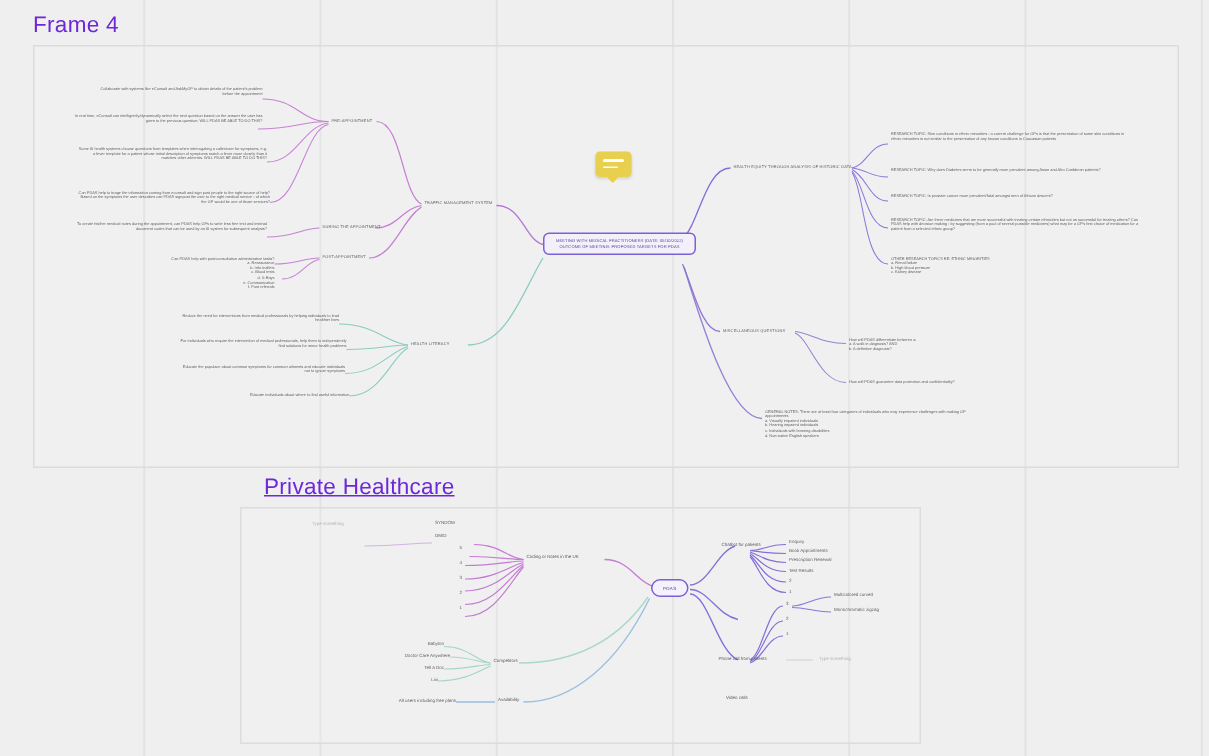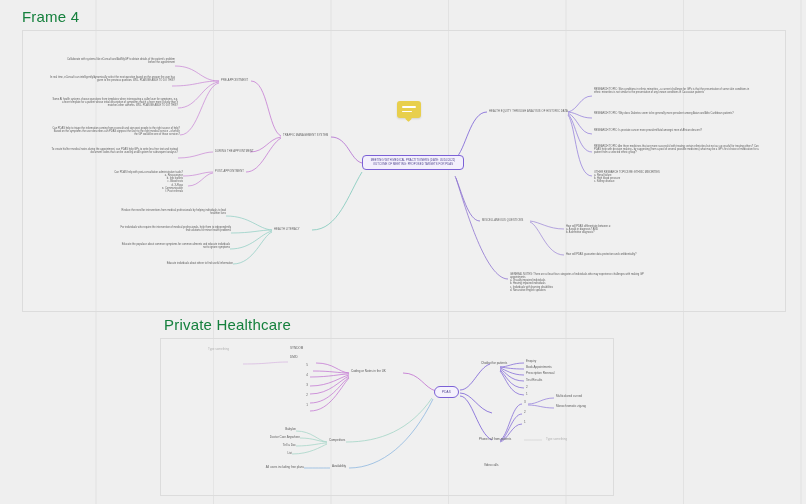--- a/index.html
+++ b/index.html
@@ -15,21 +15,21 @@
 
   
   .grid{position:absolute;inset:0;pointer-events:none;
     background-image:
       linear-gradient(to right, rgba(0,0,0,.055) 1px, transparent 1px);
     background-size:117.5px 100%;
     background-position:-22px 0;
   }
 
   
-  .frame-title{position:absolute;font-size:15px;color:#15803d;letter-spacing:.2px;}
+  .frame-title{position:absolute;font-size:15px;color:#6d28d9;letter-spacing:.2px;}
   .frame-box{position:absolute;border:1px solid #dcdcdc;background:rgba(255,255,255,.10);}
 
   
   svg.links{position:absolute;inset:0;width:806px;height:504px;overflow:visible;}
   svg.links path{fill:none;}
 
   
   .node{position:absolute;line-height:1.22;white-space:pre-line;}
   .cap{font-size:2.6px;letter-spacing:.15px;color:#5b5b5b;text-transform:uppercase;}
   .leaf{font-size:2.6px;color:#5e5e5e;}
@@ -166,21 +166,21 @@
 a. A walk in diagnosis? AND
 b. A definitive diagnosis?</div>
   <div class="node leaf ta-l" style="left:566px;top:253px;width:135px;">How will PDAS guarantee data protection and confidentiality?</div>
 
   <div class="node leaf ta-l" style="left:510px;top:273px;width:150px;">GENERAL NOTES: There are at least four categories of individuals who may experience challenges with making GP appointments
 a. Visually impaired individuals
 b. Hearing impaired individuals
 c. Individuals with learning disabilities
 d. Non-native English speakers</div>
 
-  <div class="frame-title" style="left:164px;top:316px;">Private Healthcare</div>
+  <div class="frame-title" style="left:176px;top:316px;text-decoration:underline;">Private Healthcare</div>
   <div class="frame-box" style="left:160px;top:338px;width:452px;height:156px;"></div>
 
   <svg class="links">
 
     <path d="M243 364 C 268 364, 272 362, 288 362" stroke="#c99ad8" stroke-width=".7" opacity=".7"></path>
 
     <g stroke="#c06fd0" stroke-width=".8" opacity=".9">
       <path d="M316 363 C 334 363, 338 372, 349 373"></path>
       <path d="M313 371 C 332 371, 338 373, 349 373"></path>
       <path d="M310 377 C 330 377, 340 374, 349 374"></path>

